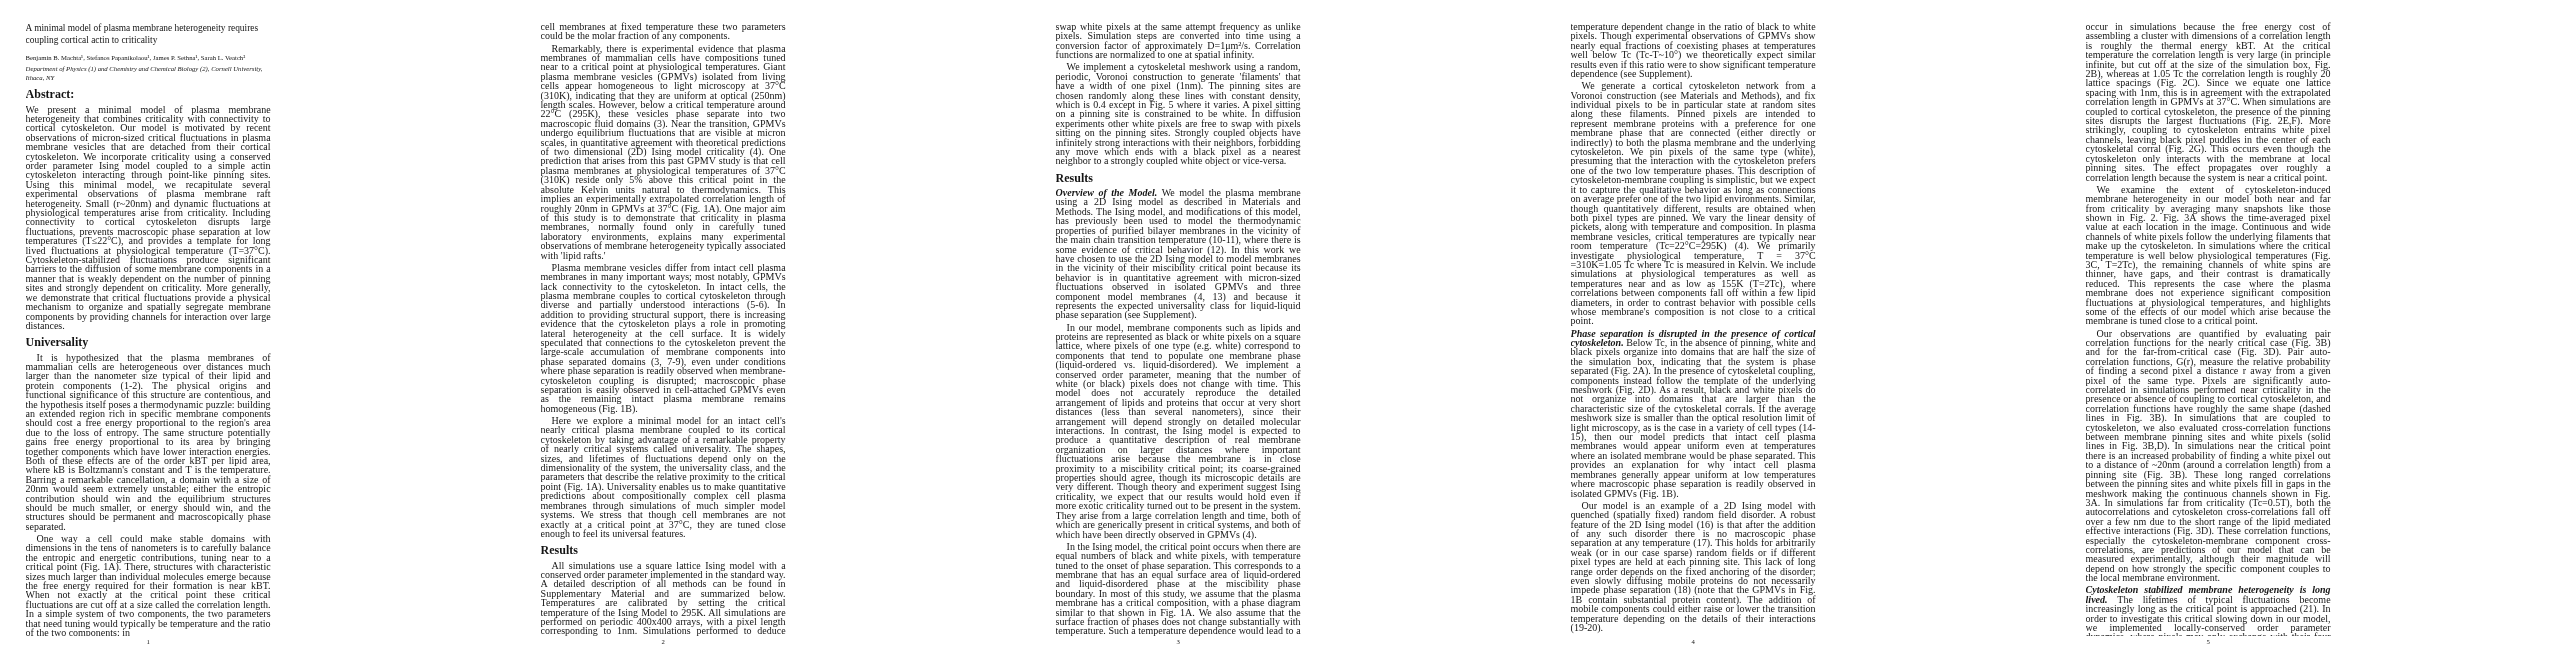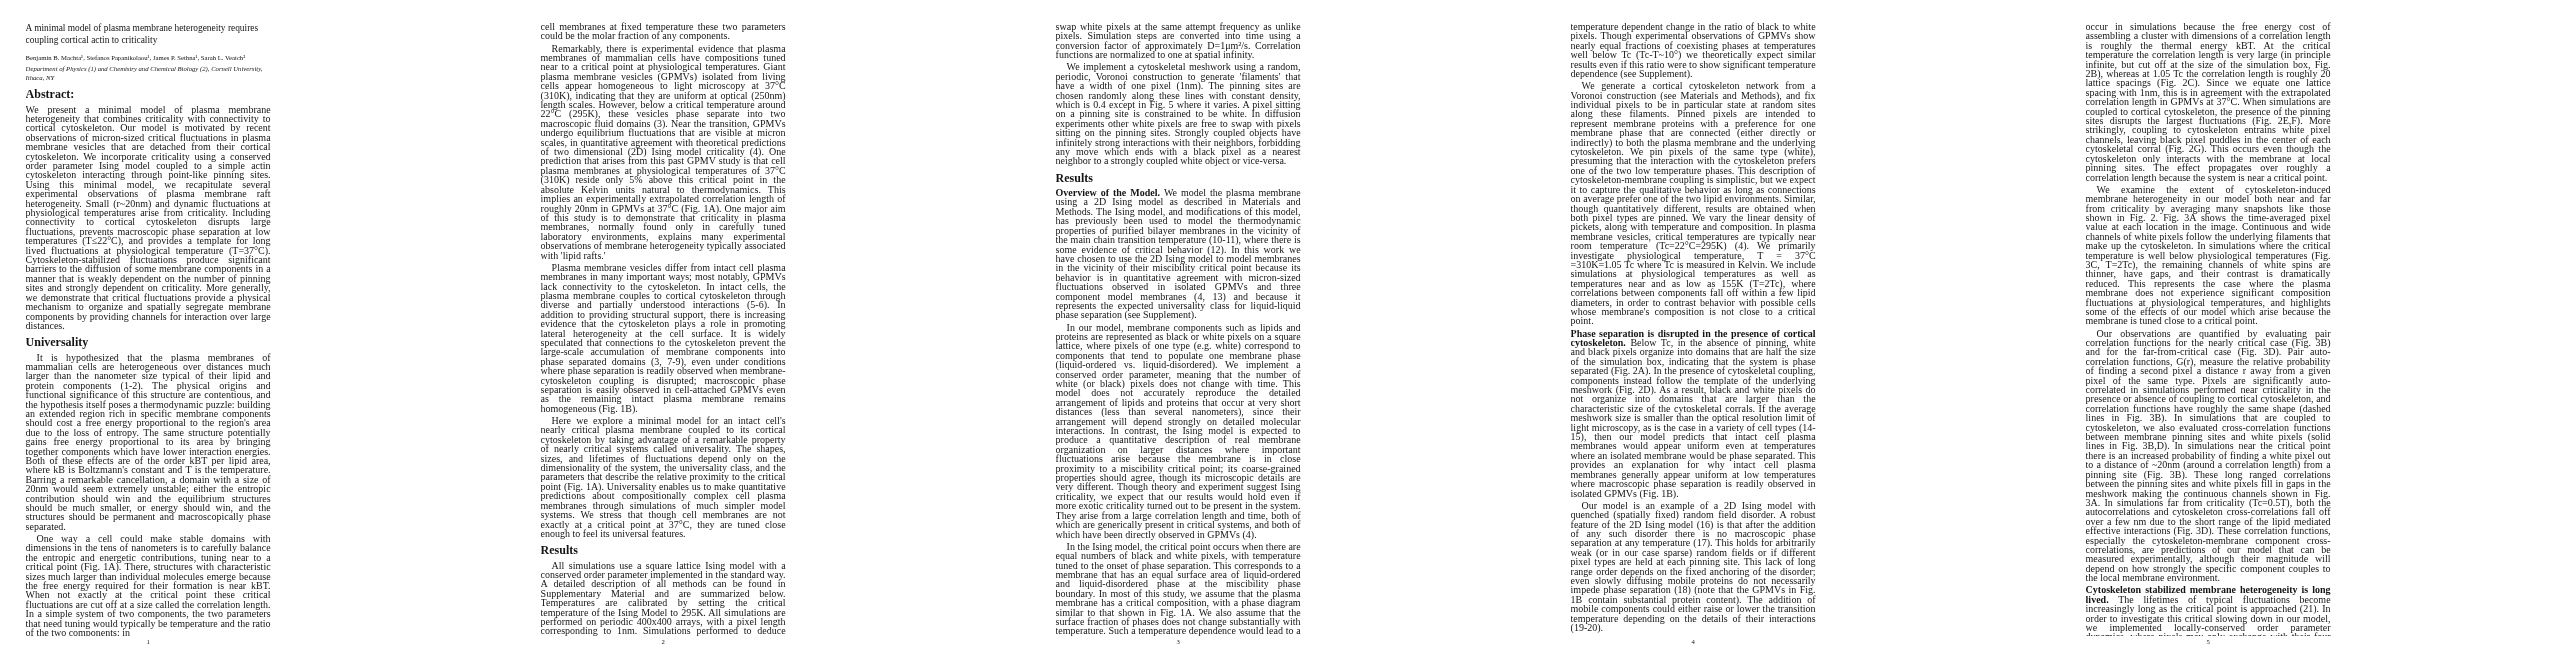--- a/index.html
+++ b/index.html
@@ -25,21 +25,21 @@
   }
   .paper-title {
     font-size: 9.4px; line-height: 12.2px;
     margin: 0 0 6.7px 0; text-align: left;
   }
   .authors { font-size: 6.7px; line-height: 9px; margin: 0 0 1.7px 0; text-align: left; }
   .affiliation { font-size: 6.7px; line-height: 9px; font-style: italic; margin: 0 0 5.6px 0; text-align: left; }
   .heading { font-size: 12px; font-weight: bold; margin: 5px 0 2.2px 0; text-align: left; }
   .para { font-size: 10px; line-height: 9.4px; margin: 0 0 2.8px 0; }
   .para.indent { text-indent: 11px; }
-  .lead { font-weight: bold; }
+  .lead { font-weight: bold; font-style: italic; }
   .page-number {
     position: absolute;
     left: 25.6px; top: 638px; width: 245px;
     text-align: center; font-size: 6.7px;
   }
 </style>
 </head>
 <body>
 
 <div class="document" id="doc-root">

